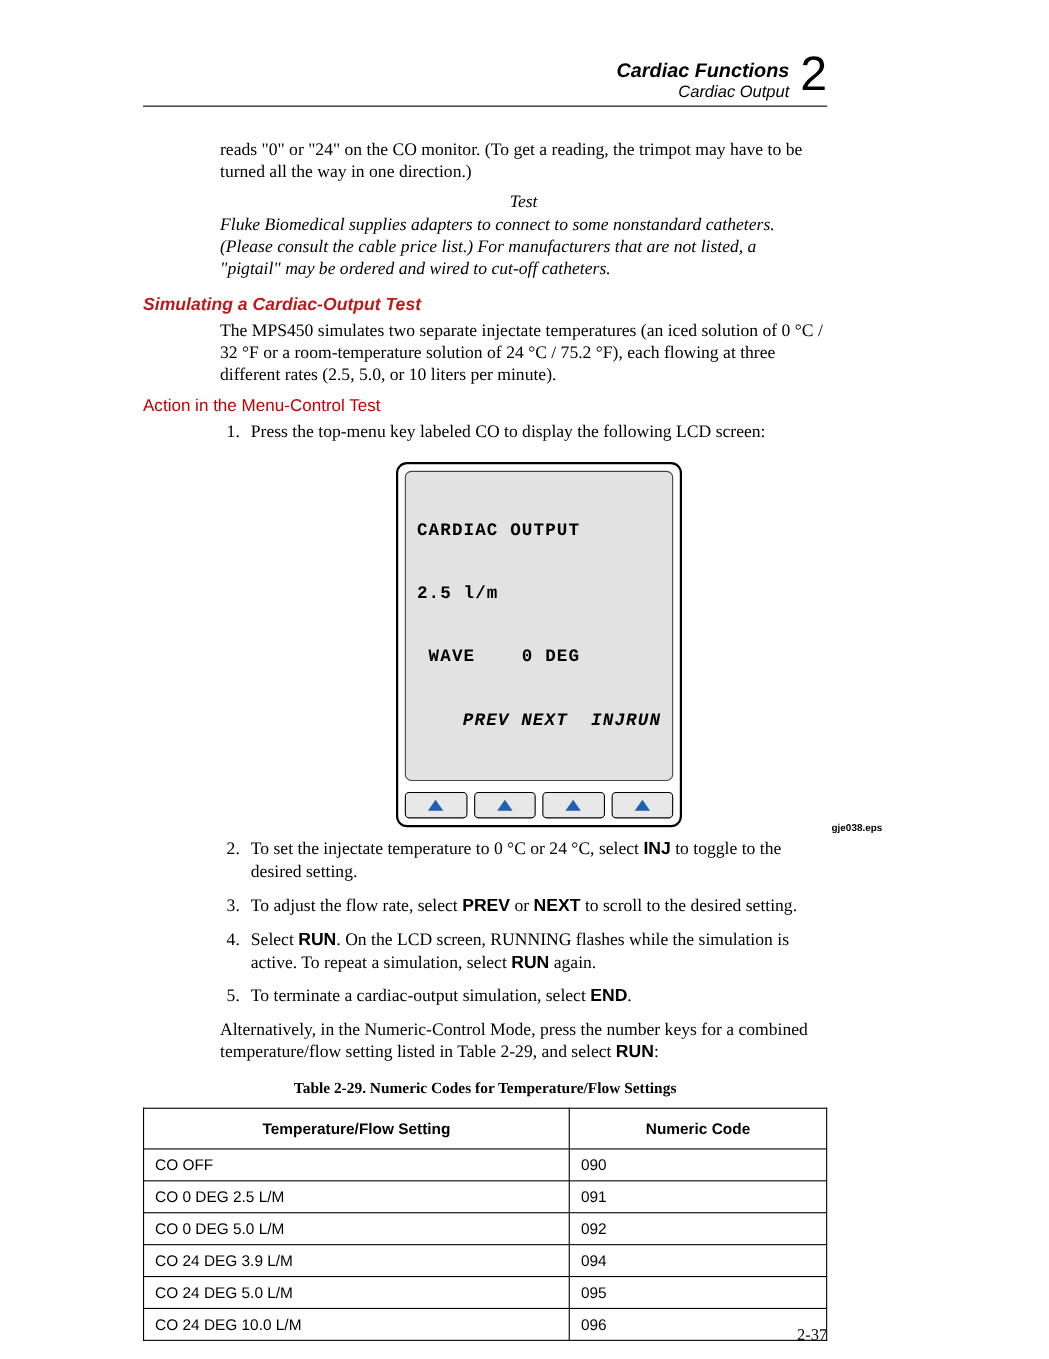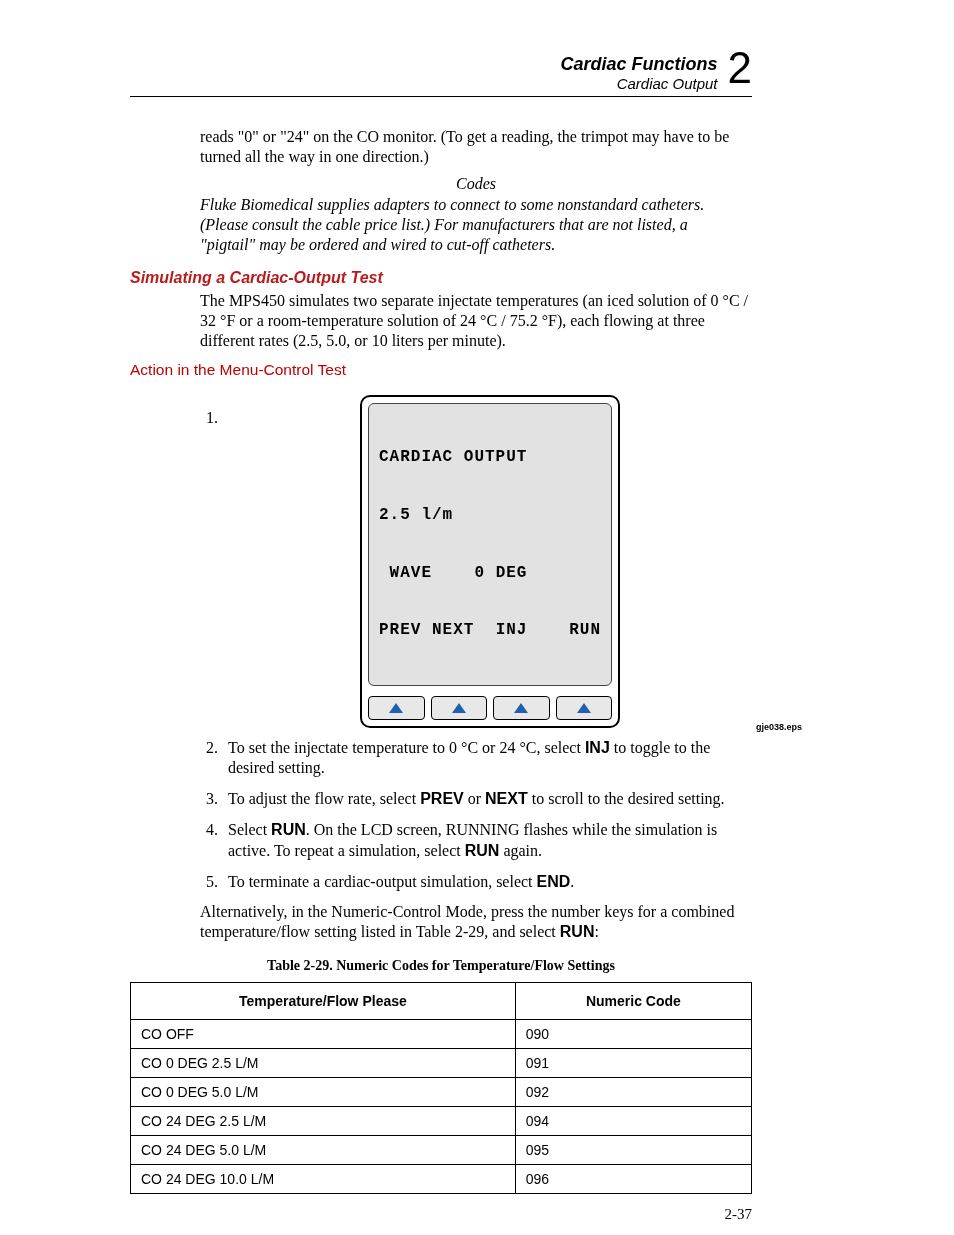--- a/index.html
+++ b/index.html
@@ -113,21 +113,21 @@
     border-radius: 6px;
     padding: 6px 10px;
     font-size: 16px;
     line-height: 1.2;
     letter-spacing: 1px;
     font-weight: 600;
     color: #000;
     white-space: pre;
   }
   .lcd-screen .row { display:flex; justify-content:flex-start; }
-  .lcd-screen .row.spread { justify-content:space-between; }
+  .lcd-screen .row.spread { justify-content:flex-end;font-style:italic; }
   .btn-row {
     display: flex;
     justify-content: space-between;
     gap: 6px;
     margin-top: 10px;
   }
   .btn {
     flex: 1;
     height: 22px;
     background: #e8e8e8;
@@ -195,33 +195,33 @@
     <div class="header-text">
       <div class="header-title">Cardiac Functions</div>
       <div class="header-sub">Cardiac Output</div>
     </div>
     <div class="header-num">2</div>
   </div>
   <div class="header-rule"></div>
 
   <div class="body-block">
     <div class="para">reads "0" or "24" on the CO monitor. (To get a reading, the trimpot may have to be turned all the way in one direction.)</div>
-    <div class="note-label">Codes</div>
+    <div class="note-label">Test</div>
     <div class="note-body">Fluke Biomedical supplies adapters to connect to some nonstandard catheters. (Please consult the cable price list.) For manufacturers that are not listed, a "pigtail" may be ordered and wired to cut-off catheters.</div>
   </div>
 
   <div class="h3">Simulating a Cardiac-Output Test</div>
   <div class="body-block">
     <div class="para">The MPS450 simulates two separate injectate temperatures (an iced solution of 0 °C / 32 °F or a room-temperature solution of 24 °C / 75.2 °F), each flowing at three different rates (2.5, 5.0, or 10 liters per minute).</div>
   </div>
 
   <div class="h4">Action in the Menu-Control Test</div>
 
   <ol class="steps">
-    <li>
+    <li><span>Press the top-menu key labeled CO to display the following LCD screen:</span>
 
       <div class="lcd-wrap">
         <div class="lcd-box">
           <div class="lcd-screen">
             <div class="row"><span>CARDIAC OUTPUT</span></div>
             <div class="row"><span>2.5 l/m</span></div>
             <div class="row"><span> WAVE</span><span>&nbsp;&nbsp;&nbsp;&nbsp;</span><span>0 DEG</span></div>
             <div class="row spread">
               <span><span>PREV</span> <span>NEXT</span>&nbsp;&nbsp;<span>INJ</span></span>
               <span>RUN</span>
@@ -267,39 +267,39 @@
     <div class="para">
       <span>Alternatively, in the Numeric-Control Mode, press the number keys for a combined temperature/flow setting listed in Table 2-29, and select </span><span class="bold-sans">RUN</span><span>:</span>
     </div>
   </div>
 
   <div class="table-caption">Table 2-29. Numeric Codes for Temperature/Flow Settings</div>
 
   <table class="codes">
     <thead>
       <tr>
-        <th>Temperature/Flow Please</th>
+        <th>Temperature/Flow Setting</th>
         <th>Numeric Code</th>
       </tr>
     </thead>
     <tbody>
       <tr>
           <td>CO OFF</td>
           <td>090</td>
         </tr>
       <tr>
           <td>CO 0 DEG 2.5 L/M</td>
           <td>091</td>
         </tr>
       <tr>
           <td>CO 0 DEG 5.0 L/M</td>
           <td>092</td>
         </tr>
       <tr>
-          <td>CO 24 DEG 2.5 L/M</td>
+          <td>CO 24 DEG 3.9 L/M</td>
           <td>094</td>
         </tr>
       <tr>
           <td>CO 24 DEG 5.0 L/M</td>
           <td>095</td>
         </tr>
       <tr>
           <td>CO 24 DEG 10.0 L/M</td>
           <td>096</td>
         </tr>

